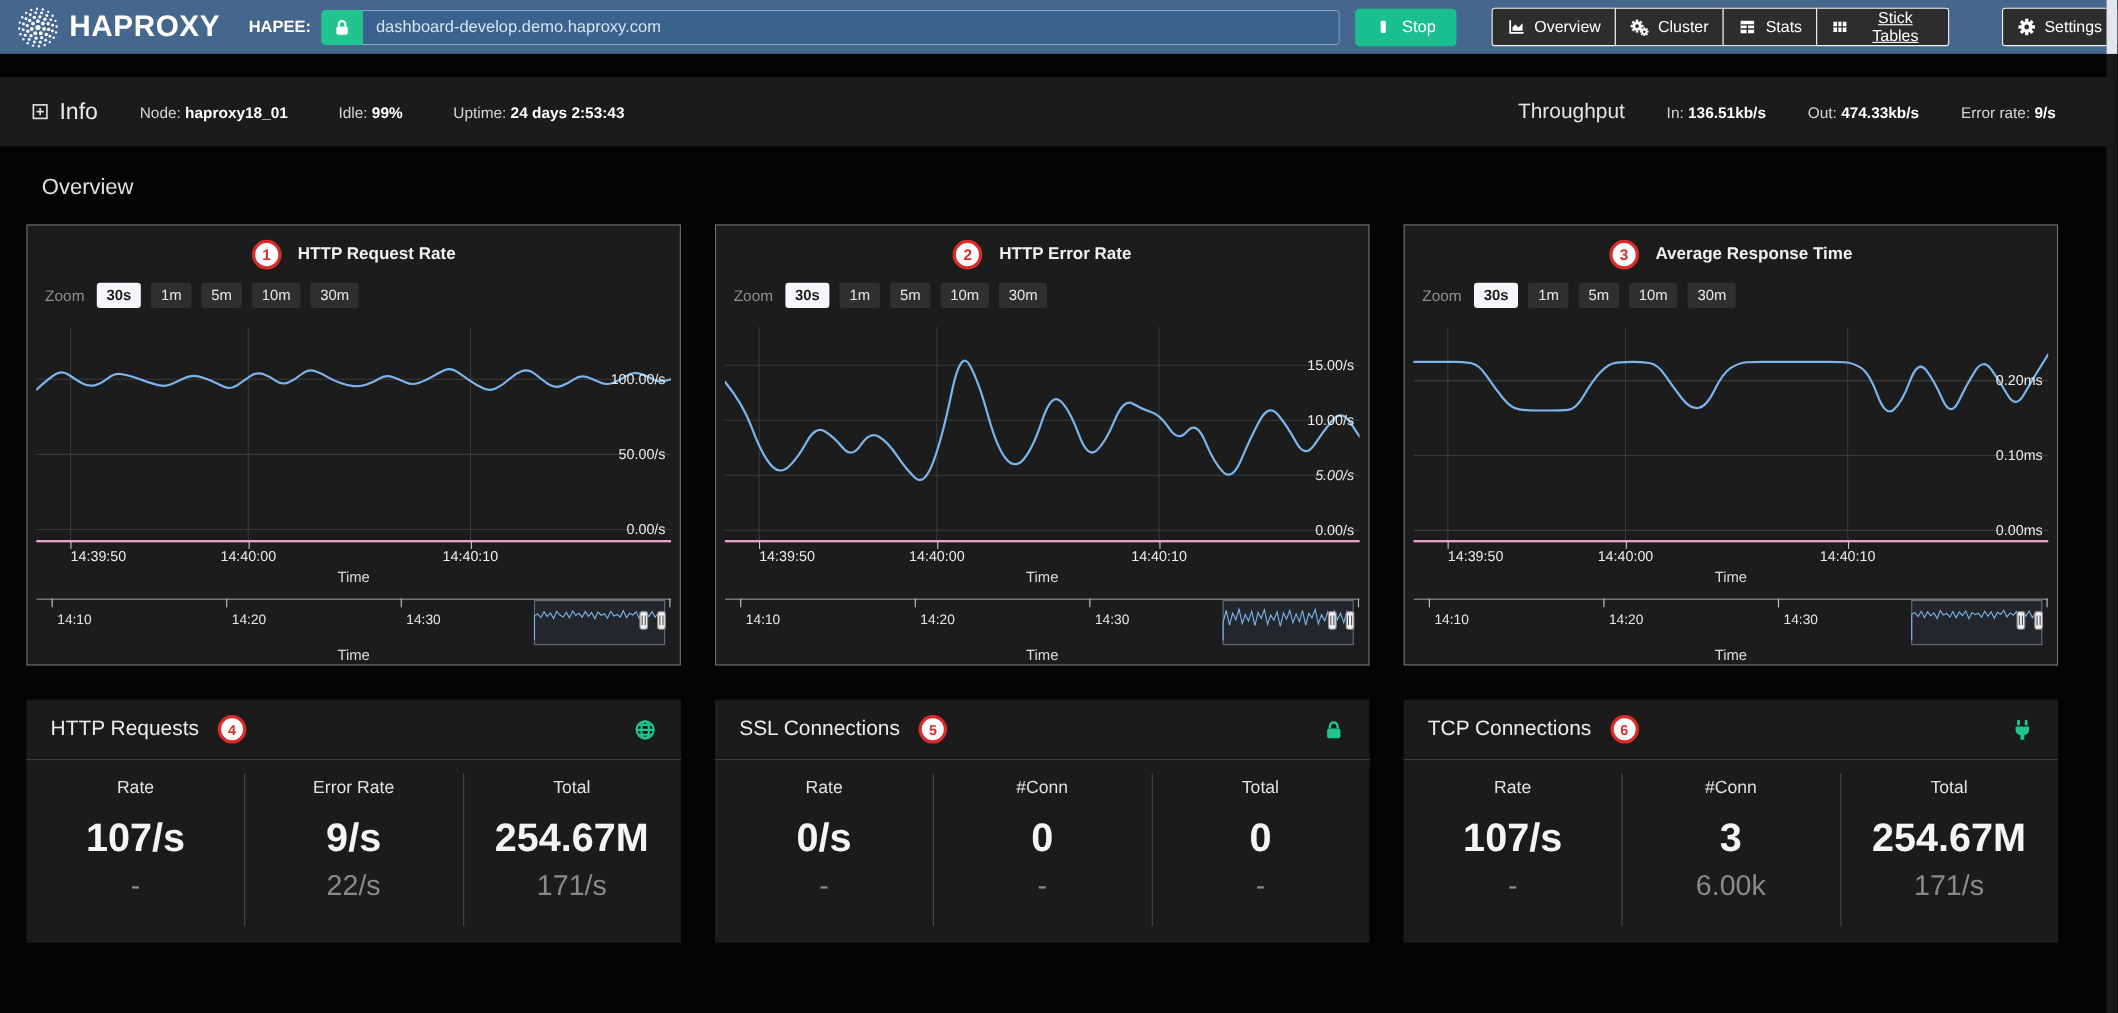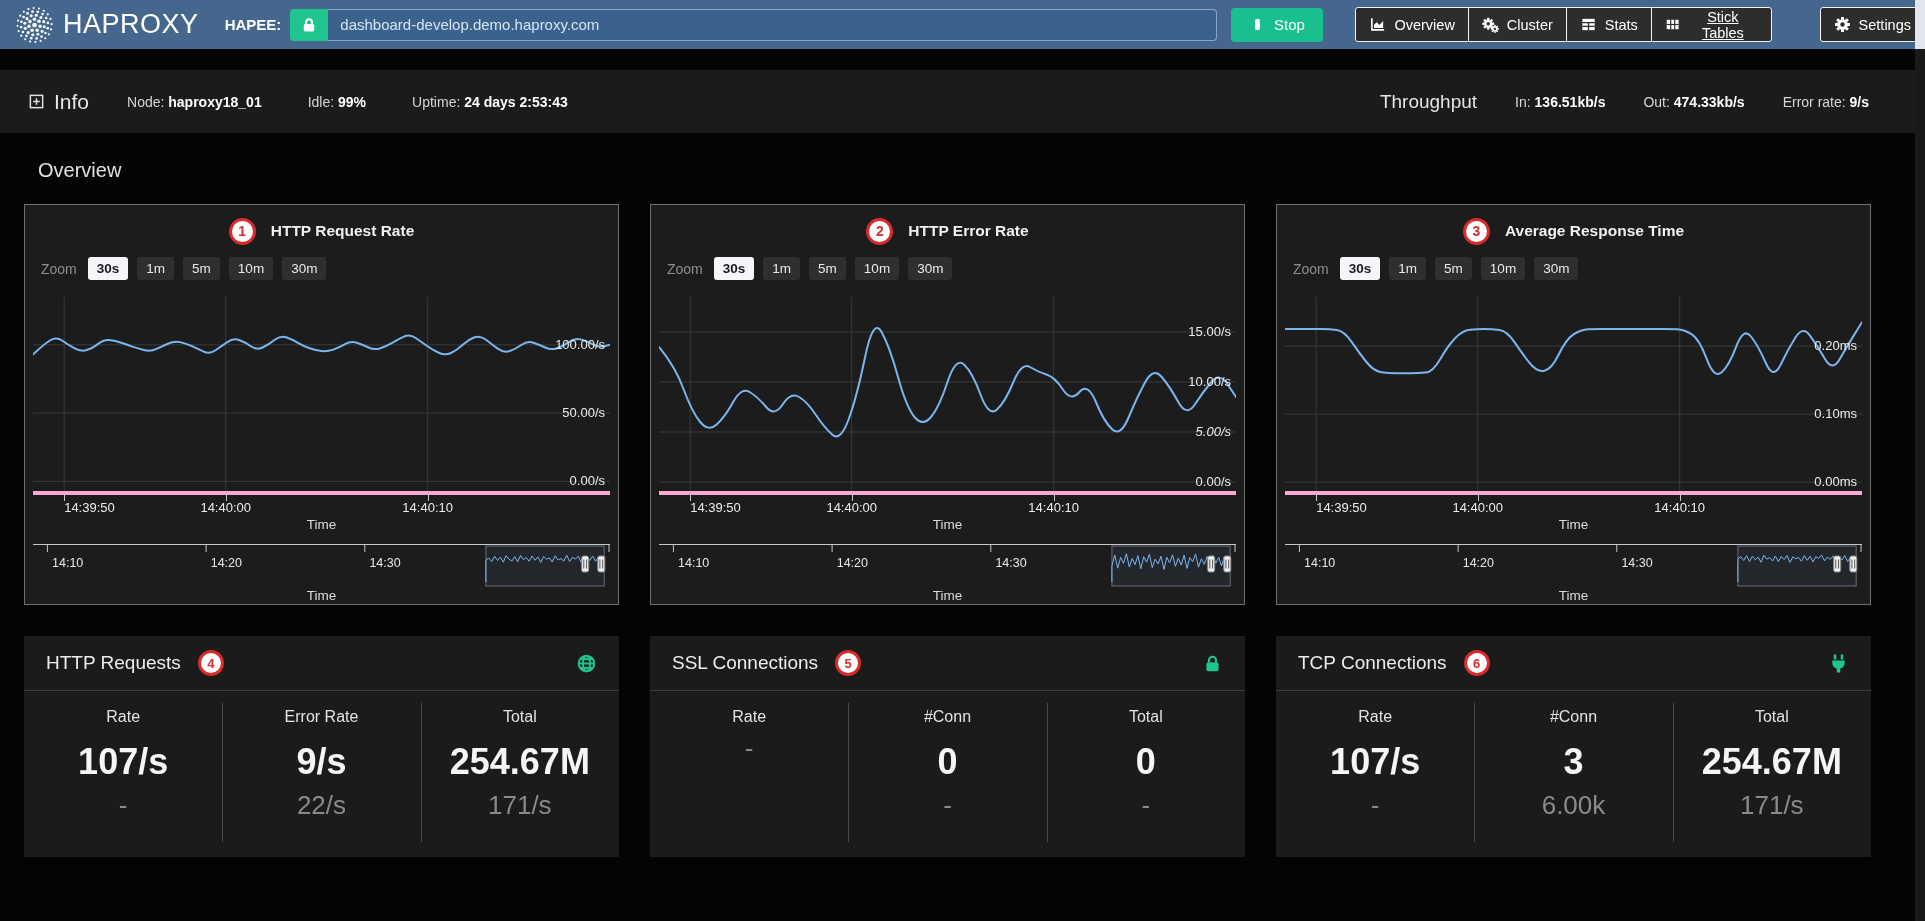--- a/index.html
+++ b/index.html
@@ -3,21 +3,21 @@
 <meta charset="utf-8">
 <style>
   * { margin:0; padding:0; box-sizing:border-box; }
   html,body { width:1925px; height:921px; background:#040404; overflow:hidden;
     font-family:"Liberation Sans", sans-serif; }
   .page { position:relative; width:1925px; height:921px; }
 
   
   .topbar { height:49px; background:#45678e; display:flex; align-items:center; padding-left:14px; }
   .logo-svg { width:42px; height:42px; margin-right:8px; }
-  .brand { color:#fff; font-size:27px; font-weight:normal; letter-spacing:.5px; margin-right:26px; }
+  .brand { color:#fff; font-size:27px; font-weight:bold; letter-spacing:.5px; margin-right:26px; }
   .hapee { color:#fff; font-size:15px; font-weight:bold; margin-right:9px; }
   .urlgroup { display:flex; height:32px; width:948px; }
   .lockbox { width:38px; background:#1fc48e; border-radius:4px 0 0 4px; display:flex; align-items:center; justify-content:center; color:#fff; }
   .lockbox .ic { width:18px; height:18px; }
   .urlinput { flex:1; background:#3b618d; border:1.5px solid #87a7c8; border-left:none;
     border-radius:0 4px 4px 0; color:#d5e5f4; font-size:15px; padding:0 12px; outline:none;
     font-family:"Liberation Sans", sans-serif; }
   .stopbtn { margin-left:14px; width:94px; height:34px; background:#19bf8e; border:none; border-radius:4px;
     color:#fff; font-size:15px; display:flex; align-items:center; justify-content:center; gap:9px; cursor:pointer;
     font-family:"Liberation Sans", sans-serif; }
@@ -58,21 +58,21 @@
     color:#d92b2b; font-weight:bold; font-size:14px; display:flex; align-items:center; justify-content:center; }
   .chart-title { font-weight:bold; font-size:15.5px; color:#f0f0f0; }
   .zoom-row { display:flex; align-items:center; gap:9px; margin:10px 0 0 8px; height:25px; }
   .zoom-label { color:#8f8f8f; font-size:14px; margin-right:2px; }
   .zbtn { background:#2f2f2f; color:#e8e8e8; border:none; font-size:13.5px; padding:4px 9px;
     border-radius:3px; cursor:pointer; font-family:"Liberation Sans", sans-serif; }
   .zbtn.active { background:#f4f6f9; color:#1a1a1a; font-weight:bold; }
   .plot { position:relative; height:194px; margin-top:16px; }
   .plot svg { position:absolute; left:0; top:0; }
   .ylab { position:absolute; right:5px; color:#ececec; font-size:13px; white-space:nowrap; }
-  .xaxis { position:relative; height:26px; border-top:4px solid #f9a8d4;text-align:right; }
+  .xaxis { position:relative; height:26px; border-top:2px solid #f9a8d4;text-align:right; }
   .xlab { position:absolute; top:5px; color:#ececec; font-size:13px; white-space:nowrap; }
   .tickmark { position:absolute; top:-1px; width:1px; height:7px; background:#c9c9c9; }
   .axis-title { text-align:center; color:#dcdcdc; font-size:13.5px; height:19px; }
   .navigator { position:relative; height:44px; margin-top:8px; }
   .navigator svg { position:absolute; left:0; top:0; }
   .ntick { position:absolute; top:12px; font-size:12.5px; color:#e8e8e8; white-space:nowrap; }
 
   
   .cards-row { display:flex; gap:31px; margin-top:31px; }
   .card { width:595px; height:221px; background:#1b1b1b; }
@@ -527,20 +527,21 @@
           <span class="card-icon ic">
               <svg viewBox="0 0 18 18" width="100%" height="100%">
                 <rect x="3.8" y="8" width="10.4" height="7.6" rx="1.6" fill="currentColor"></rect>
                 <path d="M6 8V6.2a3 3 0 0 1 6 0V8" fill="none" stroke="currentColor" stroke-width="1.9"></path>
               </svg>
             </span>
         </div>
         <div class="card-body">
           <div class="col">
             <div class="col-label">Rate</div>
+            <div class="col-value">0/s</div>
             <div class="col-sub">-</div>
           </div>
           <div class="col">
             <div class="col-label">#Conn</div>
             <div class="col-value">0</div>
             <div class="col-sub">-</div>
           </div>
           <div class="col">
             <div class="col-label">Total</div>
             <div class="col-value">0</div>

